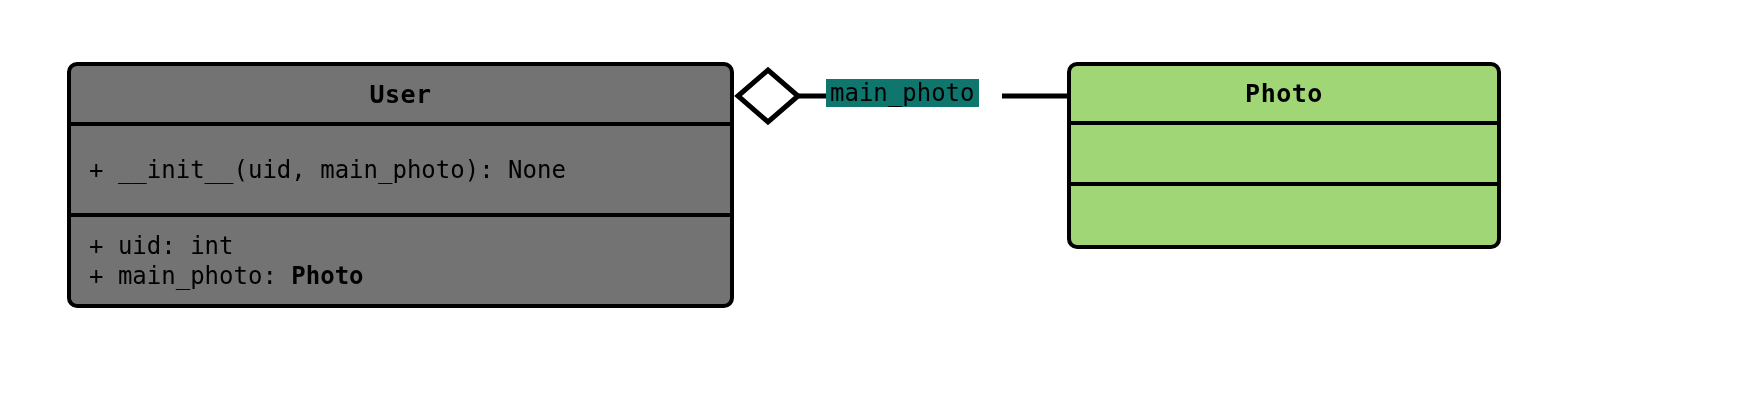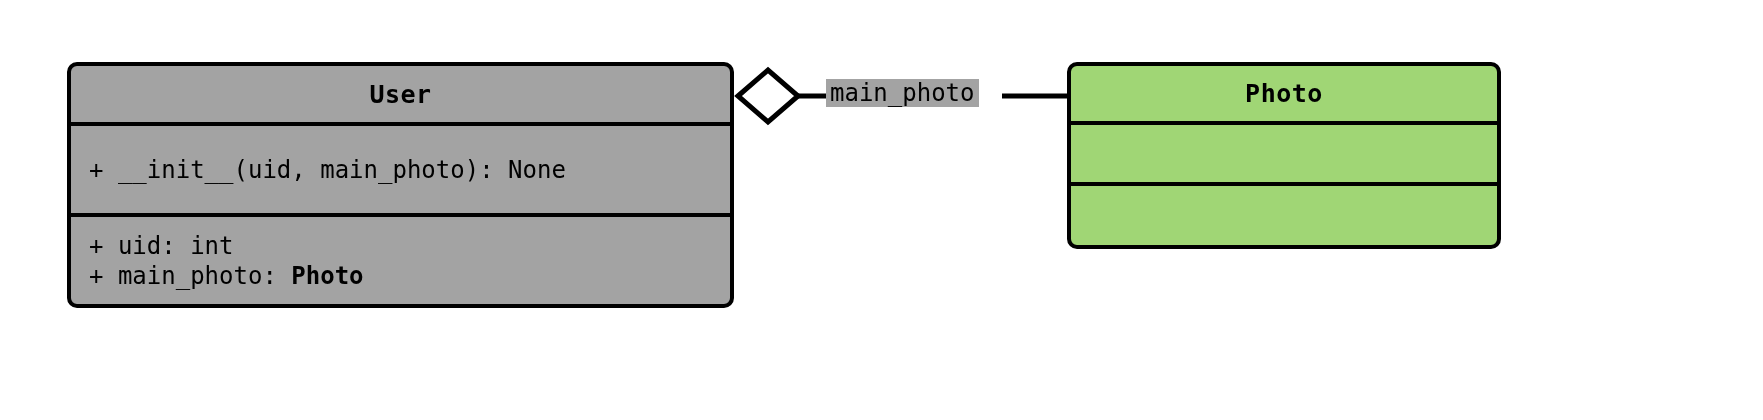--- a/index.html
+++ b/index.html
@@ -56,21 +56,21 @@
     white-space: pre;
   }
   .member b { font-weight: bold; }
 
   
   #user-class {
     left: 67px;
     top: 62px;
     width: 667px;
     height: 246px;
-    background: #a3a3a3;
+    background: #737373;
   }
   #user-class .c-title   { height: 56px; }
   #user-class .c-attrs   { height: 91px; }
   #user-class .c-methods { height: 91px; }
 
   #photo-class {
     left: 1067px;
     top: 62px;
     width: 434px;
     height: 187px;
@@ -90,21 +90,21 @@
     pointer-events: none;
   }
   #assoc-label {
     position: absolute;
     left: 826px;
     top: 79px;
     font-size: 24px;
     line-height: 28px;
     color: #000000;
     white-space: pre;
-    background: #a3a3a3;
+    background: #0f766e;
     padding: 0 4px;
   }
 </style>
 </head>
 <body>
 
 <div id="canvas">
 
   <div class="uml-class" id="user-class">
     <div class="compartment c-title class-title">User</div>

